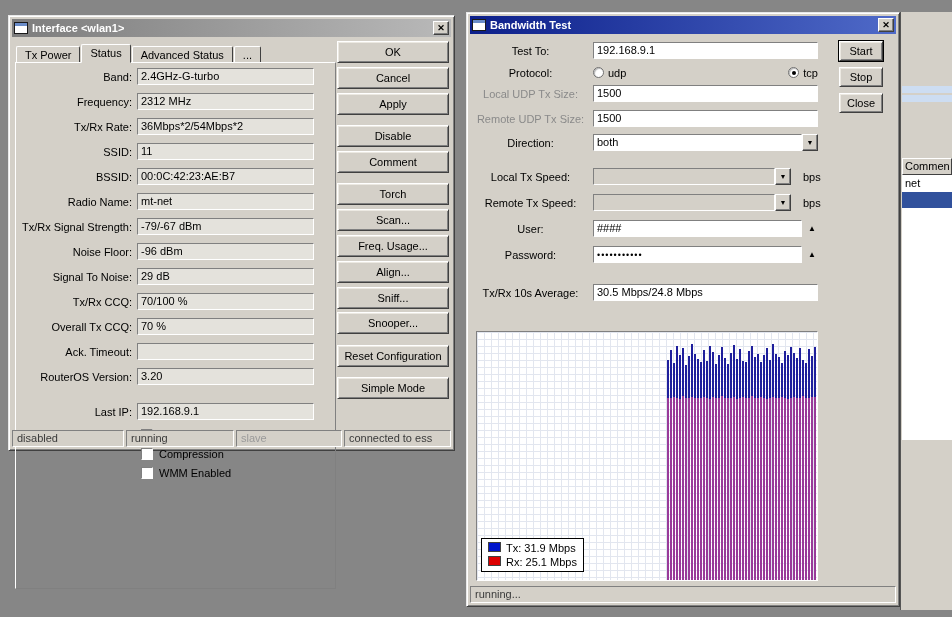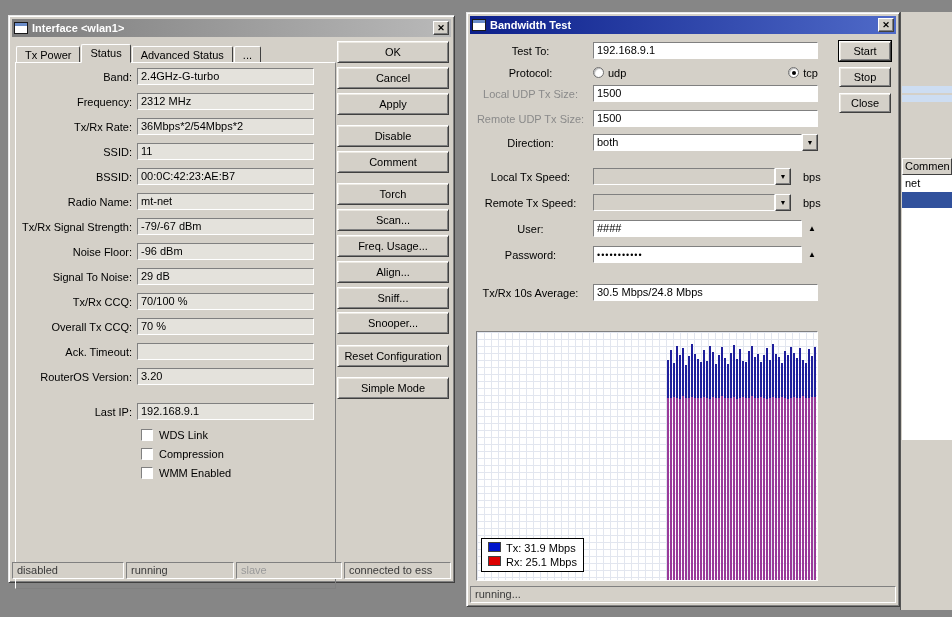--- a/index.html
+++ b/index.html
@@ -48,21 +48,21 @@
   .arrow-btn{width:16px;height:17px;background:#d4d0c8;border:1px solid;border-color:#fff #404040 #404040 #fff;
        box-shadow:inset -1px -1px 0 #808080;font-size:7px;text-align:center;line-height:15px;flex:none}
   .unit{margin-left:12px}
   .up-mark{font-size:8px;margin-left:6px}
   .pwd{font-size:9px;letter-spacing:1px;line-height:15px}
   .bw-proto-area{width:225px;display:flex;justify-content:space-between;align-items:center}
   .radio-wrap{display:flex;align-items:center;gap:4px}
   .radio{width:11px;height:11px;border-radius:50%;background:#fff;border:1px solid #707070;
        box-shadow:inset 1px 1px 1px #b8b8b8;position:relative;flex:none}
   .radio.sel::after{content:"";position:absolute;left:2.5px;top:2.5px;width:4px;height:4px;border-radius:50%;background:#000}
-  .bw-btn{position:absolute;left:372px;width:52px;height:20px;background:#d4d0c8;border:1px solid;
+  .bw-btn{position:absolute;left:372px;width:44px;height:20px;background:#d4d0c8;border:1px solid;
        border-color:#fff #404040 #404040 #fff;box-shadow:inset 1px 1px 0 #ece9e2, inset -1px -1px 0 #808080;
        text-align:center;line-height:18px}
   .bw-btn.default{box-shadow:0 0 0 1px #000, inset 1px 1px 0 #ece9e2, inset -1px -1px 0 #808080}
   .chart{position:absolute;left:9px;top:318px;width:342px;height:250px;background:#fff;
        border:1px solid;border-color:#808080 #fff #fff #808080;
        background-image:
          repeating-linear-gradient(to right,#e2e6ef 0,#e2e6ef 1px,transparent 1px,transparent 7px),
          repeating-linear-gradient(to bottom,#e2e6ef 0,#e2e6ef 1px,transparent 1px,transparent 7px)}
   .bars{position:absolute;right:1px;bottom:0;display:flex;align-items:flex-end;gap:1px}
   .barcol{width:2px;display:flex;flex-direction:column;justify-content:flex-end}
@@ -88,21 +88,21 @@
 <div class="bgwin">
   <div class="bg-band" style="top:74px"></div>
   <div class="bg-band" style="top:83px"></div>
   <div class="bg-header">Commen</div>
   <div class="bg-white">
     <div class="bg-rowtext">net</div>
     <div class="bg-selrow"></div>
   </div>
 </div>
 
-<div class="win" style="left:8px;top:15px;width:447px;height:568px">
+<div class="win" style="left:8px;top:15px;width:447px;height:436px">
   <div class="titlebar inactive">
     <span class="win-icon"></span>
     <span>Interface &lt;wlan1&gt;</span>
     <span class="close-btn">✕</span>
   </div>
   <div class="tabs" id="if-tabs">
       <div class="tab">Tx Power</div>
       <div class="tab active">Status</div>
       <div class="tab">Advanced Status</div>
       <div class="tab">...</div>

